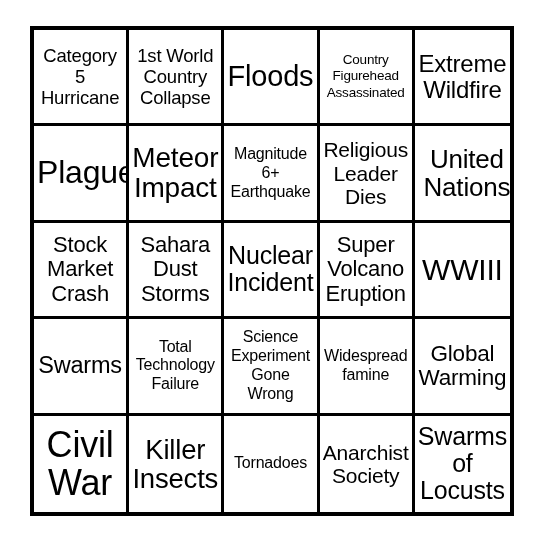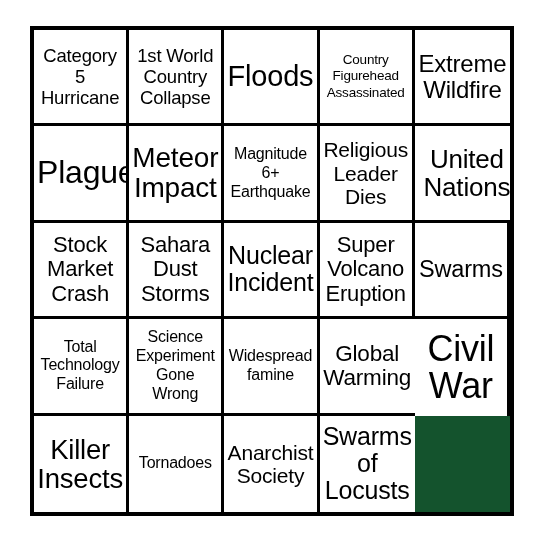--- a/index.html
+++ b/index.html
@@ -122,20 +122,23 @@
     </div>
     <div class="bingo-cell col-3 row-3">
       <span class="cell-text fs-xl" style="color: rgb(0, 0, 0); font-size: 25px;">Nuclear
 Incident</span>
     </div>
     <div class="bingo-cell col-4 row-3">
       <span class="cell-text fs-l" style="color: rgb(0, 0, 0);">Super
 Volcano
 Eruption</span>
     </div>
+    <div class="bingo-cell col-5 row-3">
+      <span class="cell-text fs-xxl" style="color: rgb(0, 0, 0);">WWIII</span>
+    </div>
     <div class="bingo-cell col-1 row-4">
       <span class="cell-text fs-xl" style="color: rgb(0, 0, 0); font-size: 23.5px;">Swarms</span>
     </div>
     <div class="bingo-cell col-2 row-4">
       <span class="cell-text fs-s" style="color: rgb(0, 0, 0);">Total
 Technology
 Failure</span>
     </div>
     <div class="bingo-cell col-3 row-4">
       <span class="cell-text fs-s" style="color: rgb(0, 0, 0);">Science

